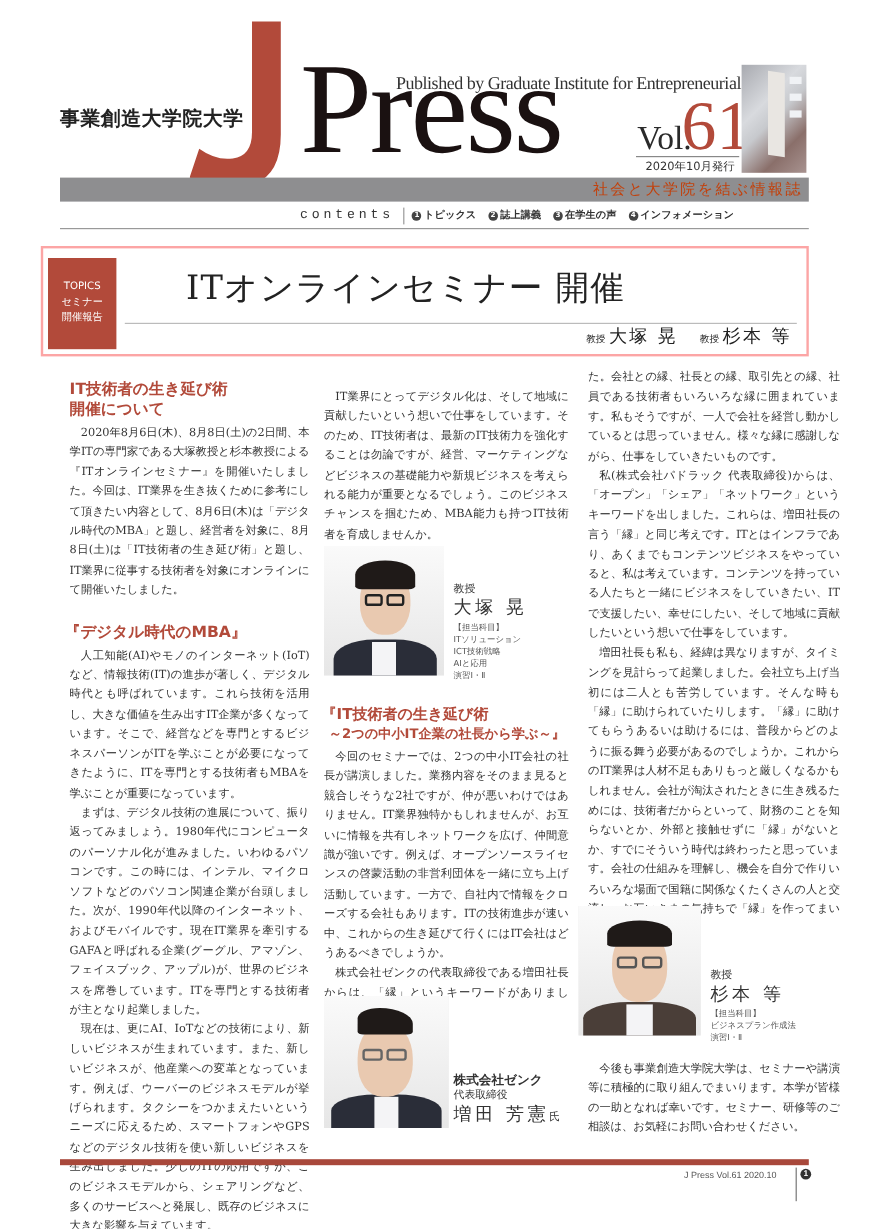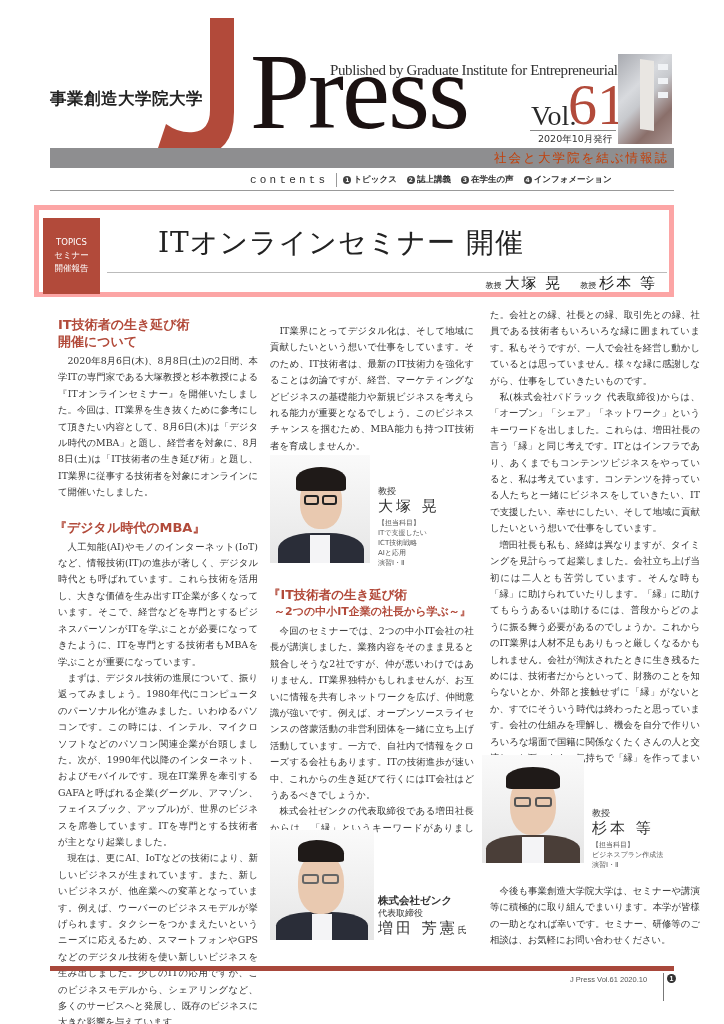--- a/index.html
+++ b/index.html
@@ -22,21 +22,21 @@
   .gray-band { position: absolute; left: 50px; top: 148px; width: 624px; height: 20px; background: #8e8e90; }
   .tagline { position: absolute; right: 55px; top: 150px; font-family: "DejaVu Serif", serif; font-size: 12.5px; color: #c2410c; letter-spacing: 2px; }
   .contents-bar { position: absolute; left: 250px; top: 172px; height: 16px; display: flex; align-items: center; font-family: "DejaVu Sans", sans-serif; font-size: 8.5px; font-weight: bold; color: #333; }
   .contents-label { font-family: "Liberation Mono", monospace; font-weight: normal; font-size: 11px; letter-spacing: 3.2px; color: #333; padding-right: 6px; }
   .contents-sep { width: 1px; height: 14px; background: #999; margin: 0 6px 0 2px; }
   .contents-item { margin-right: 10px; display: flex; align-items: center; }
   .contents-item .num { display: inline-block; width: 8px; height: 8px; border-radius: 50%; background: #444; color: #fff; font-size: 6px; line-height: 8px; text-align: center; margin-right: 2px; }
   .contents-rule { position: absolute; left: 50px; top: 190px; width: 624px; height: 1px; background: #999; }
 
   
-  .title-box { position: absolute; left: 34px; top: 205px; width: 640px; height: 92px; border: 5px solid #fca5a5; }
+  .title-box { position: absolute; left: 34px; top: 205px; width: 640px; height: 92px; border: 2px solid #fca5a5; }
   .topics-box { position: absolute; left: 4px; top: 8px; width: 57px; height: 76px; background: #b24a3a; color: #fff; font-family: "DejaVu Sans", sans-serif; font-size: 8.5px; text-align: center; padding-top: 18px; line-height: 13px; }
   .main-title { position: absolute; left: 88px; top: 14px; font-family: "DejaVu Serif", serif; font-size: 28px; color: #222; letter-spacing: 1px; margin-left: 31px; }
   .title-rule { position: absolute; left: 68px; top: 62px; width: 560px; height: 1px; background: #bbb; }
   .authors { position: absolute; right: 12px; top: 64px; font-family: "DejaVu Serif", serif; font-size: 15px; color: #222; display: flex; align-items: baseline; }
   .authors .pos { font-size: 8px; margin-right: 3px; }
   .authors .nm { margin-right: 18px; letter-spacing: 2px; }
   .authors .nm:last-child { margin-right: 0; }
 
   
   .col { position: absolute; font-family: "DejaVu Serif", serif; font-size: 9.4px; line-height: 16.4px; color: #333; text-align: justify; }
@@ -155,21 +155,21 @@
   <div class="shirt" style="left:40px;top:80px;width:20px;height:30px;"></div>
   <div class="head" style="left:30px;top:18px;width:42px;height:56px;"></div>
   <div class="hair" style="left:26px;top:12px;width:50px;height:24px;border-radius:50% 50% 10% 10%;"></div>
   <div class="glasses" style="left:34px;top:40px;width:15px;height:10px;"></div>
   <div class="glasses" style="left:52px;top:40px;width:15px;height:10px;"></div>
 </div>
 <div class="caption" style="left:378px;top:485px;">
   <div class="pos">教授</div>
   <div class="name">大塚 晃</div>
   <div class="subj" style="margin-top:3px;">【担当科目】</div>
-  <div class="subj">ITで支援したい</div>
+  <div class="subj">ITソリューション</div>
   <div class="subj">ICT技術戦略</div>
   <div class="subj">AIと応用</div>
   <div class="subj">演習Ⅰ・Ⅱ</div>
 </div>
 
 <div class="col" style="left:270px;top:586px;width:204px;">
   <div class="section-heading" style="font-size:12.5px;margin-left:-2px;">
     <div>『IT技術者の生き延び術</div>
     <div class="sub" style="font-size:11px;padding-left:6px;">～2つの中小IT企業の社長から学ぶ～』</div>
   </div>

